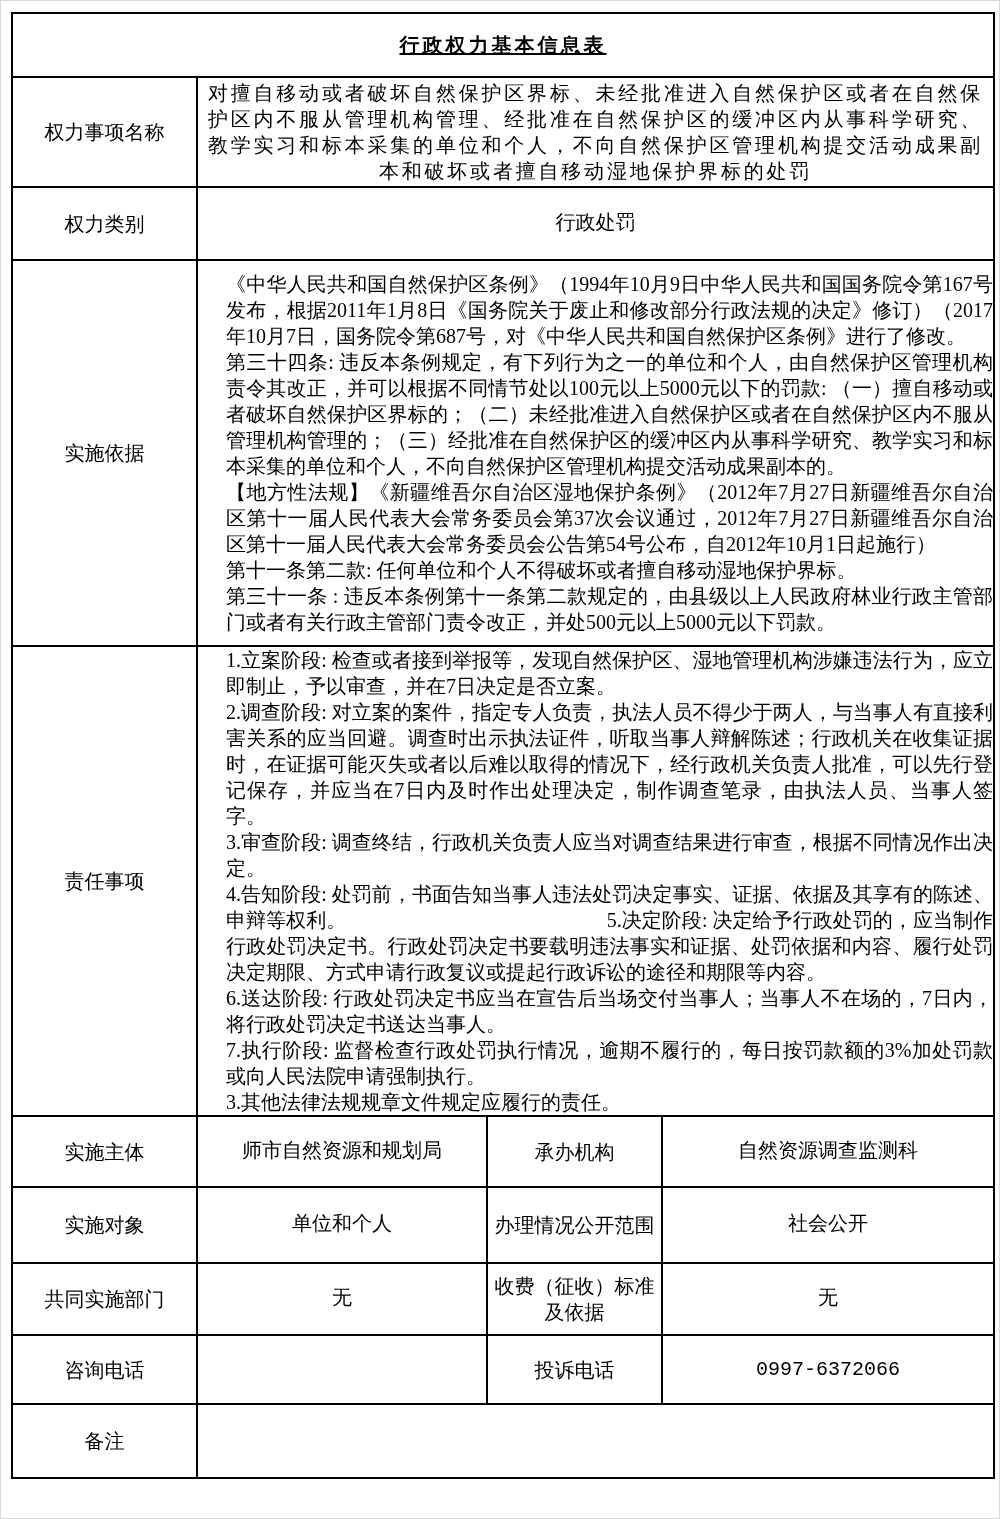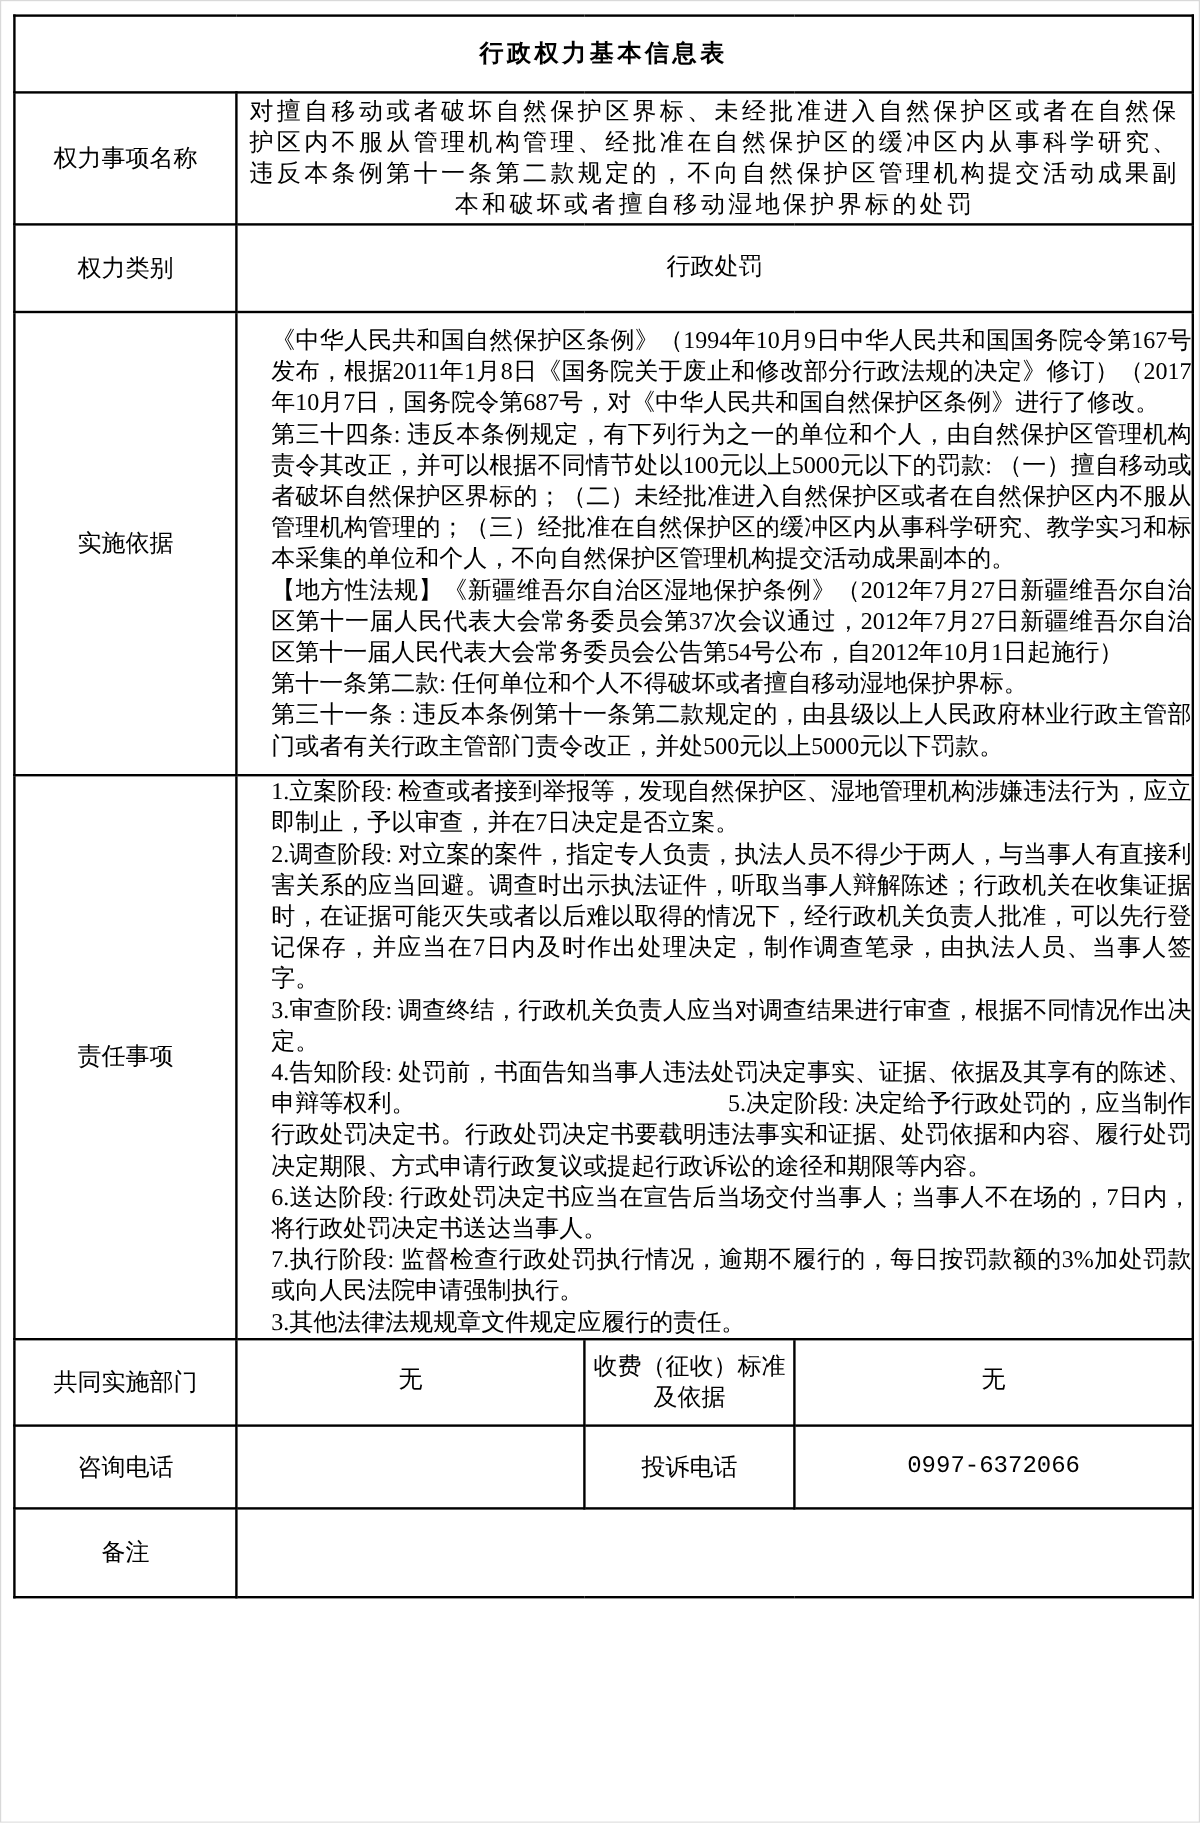--- a/index.html
+++ b/index.html
@@ -59,21 +59,21 @@
   td.longtext {
     text-align: justify;
     padding: 2px 6px;
     font-size: 20px;
     line-height: 25.4px;
   }
   td.longtext .para {
     text-align: justify;
     padding-left: 28px;
   }
-  .r-title    td { height: 62px; }
+  .r-title    td { height: 62px; text-decoration: underline; }
   .r-name     td { height: 108px; }
   .r-cat      td { height: 71px; }
   .r-basis    td { height: 384px; }
   .r-resp     td { height: 402px; }
   .r-subject  td { height: 69px; }
   .r-target   td { height: 74px; }
   .r-joint    td { height: 70px; }
   .r-statutory td { height: 73px; }
   .r-phone    td { height: 67px; margin-left: 21px; }
   .r-remarks  td { height: 72px; }
@@ -90,21 +90,21 @@
       <col style="width:332px">
     </colgroup>
 
     <tbody>
         <tr class="r-title">
       <td colspan="4" class="title-cell">行政权力基本信息表</td>
     </tr>
 
     <tr class="r-name">
       <td class="label-cell">权力事项名称</td>
-      <td colspan="3" class="name-value">对擅自移动或者破坏自然保护区界标、未经批准进入自然保护区或者在自然保护区内不服从管理机构管理、经批准在自然保护区的缓冲区内从事科学研究、违反本条例第十一条第二款规定的，不向自然保护区管理机构提交活动成果副本和破坏或者擅自移动湿地保护界标的处罚</td>
+      <td colspan="3" class="name-value">对擅自移动或者破坏自然保护区界标、未经批准进入自然保护区或者在自然保护区内不服从管理机构管理、经批准在自然保护区的缓冲区内从事科学研究、教学实习和标本采集的单位和个人，不向自然保护区管理机构提交活动成果副本和破坏或者擅自移动湿地保护界标的处罚</td>
     </tr>
 
     <tr class="r-cat">
       <td class="label-cell">权力类别</td>
       <td colspan="3" class="value-center">行政处罚</td>
     </tr>
 
     <tr class="r-basis">
       <td class="label-cell">实施依据</td>
       <td colspan="3" class="longtext">
@@ -122,21 +122,33 @@
         <div class="para">1.立案阶段: 检查或者接到举报等，发现自然保护区、湿地管理机构涉嫌违法行为，应立即制止，予以审查，并在7日决定是否立案。</div>
         <div class="para">2.调查阶段: 对立案的案件，指定专人负责，执法人员不得少于两人，与当事人有直接利害关系的应当回避。调查时出示执法证件，听取当事人辩解陈述；行政机关在收集证据时，在证据可能灭失或者以后难以取得的情况下，经行政机关负责人批准，可以先行登记保存，并应当在7日内及时作出处理决定，制作调查笔录，由执法人员、当事人签字。</div>
         <div class="para">3.审查阶段: 调查终结，行政机关负责人应当对调查结果进行审查，根据不同情况作出决定。</div>
         <div class="para">4.告知阶段: 处罚前，书面告知当事人违法处罚决定事实、证据、依据及其享有的陈述、申辩等权利。　　　　　　　　　　　　　5.决定阶段: 决定给予行政处罚的，应当制作行政处罚决定书。行政处罚决定书要载明违法事实和证据、处罚依据和内容、履行处罚决定期限、方式申请行政复议或提起行政诉讼的途径和期限等内容。</div>
         <div class="para">6.送达阶段: 行政处罚决定书应当在宣告后当场交付当事人；当事人不在场的，7日内，将行政处罚决定书送达当事人。</div>
         <div class="para">7.执行阶段: 监督检查行政处罚执行情况，逾期不履行的，每日按罚款额的3%加处罚款或向人民法院申请强制执行。</div>
         <div class="para">3.其他法律法规规章文件规定应履行的责任。</div>
       </td>
     </tr>
 
+    <tr class="r-subject">
+      <td class="label-cell">实施主体</td>
+      <td class="value-center">师市自然资源和规划局</td>
+      <td class="label-cell">承办机构</td>
+      <td class="value-center">自然资源调查监测科</td>
+    </tr>
 
+    <tr class="r-target">
+      <td class="label-cell">实施对象</td>
+      <td class="value-center">单位和个人</td>
+      <td class="label-cell">办理情况公开范围</td>
+      <td class="value-center">社会公开</td>
+    </tr>
 
     <tr class="r-joint">
       <td class="label-cell">共同实施部门</td>
       <td class="value-center">无</td>
       <td class="label-cell">收费（征收）标准及依据</td>
       <td class="value-center">无</td>
     </tr>
 
 
     <tr class="r-phone">

